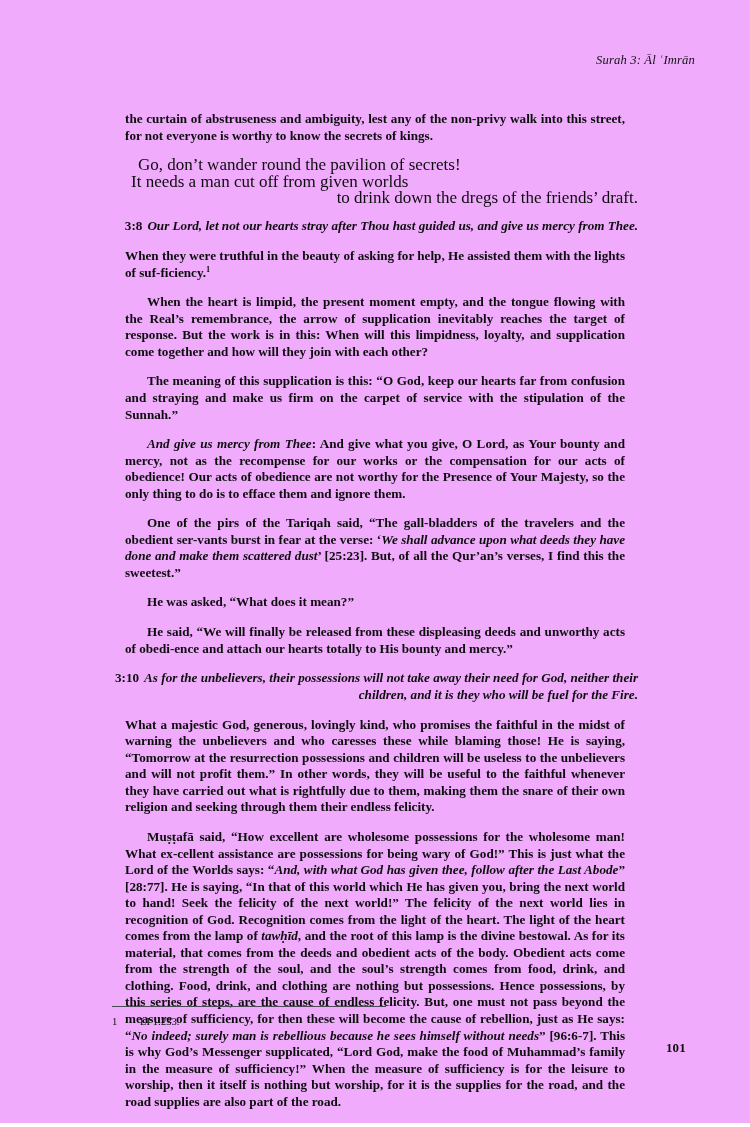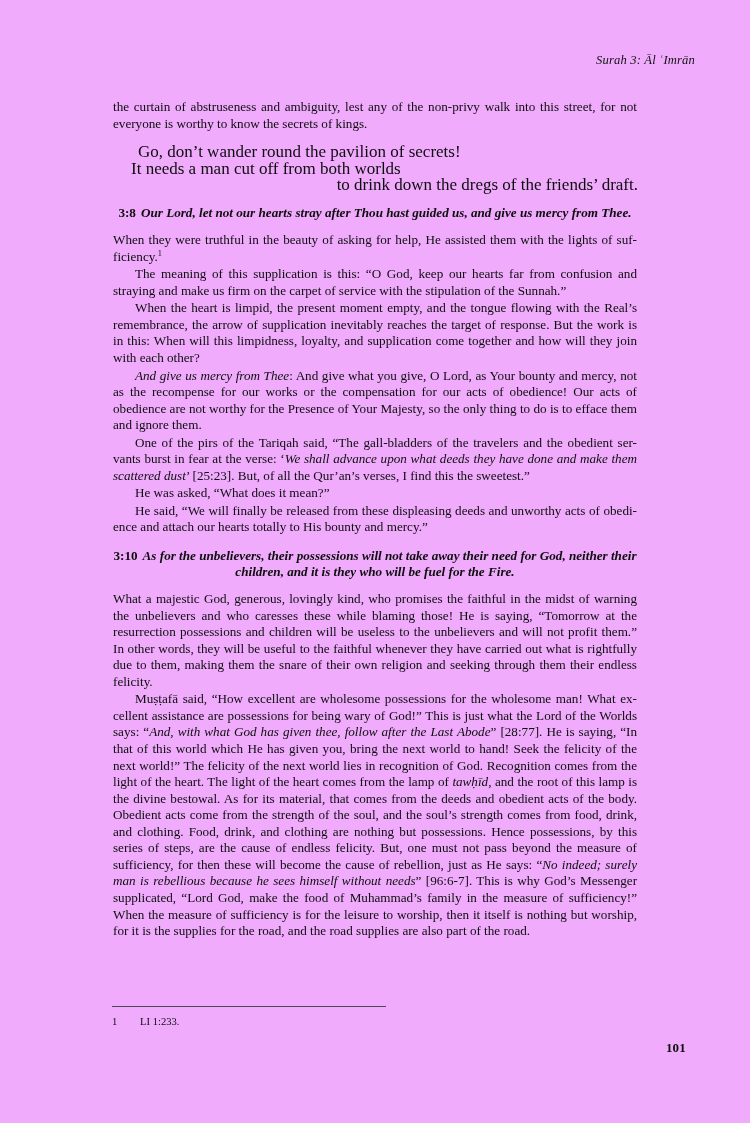--- a/index.html
+++ b/index.html
@@ -27,36 +27,37 @@
     color: #111;
     white-space: nowrap;
   }
   .content {
     position: absolute;
     left: 112px;
     top: 98px;
     width: 526px;
   }
   p {
-    margin: 1px;
+    margin: 13px;
     font-size: 13.15px;
     line-height: 16.55px;
     text-align: justify;
     text-justify: inter-word;
     hyphens: none;
+    font-weight: bold;
   }
   p.cont { text-indent: 0; }
   p.indent { text-indent: 22px; }
   .verse-head {
     margin: 11.5px 0 10px 0;
     font-size: 13.15px;
     line-height: 16.8px;
     font-weight: bold;
     font-style: italic;
-    text-align: center;
+    text-align: right;
   }
   .verse-head .num {
     font-style: normal;
     font-weight: bold;
     margin-right: 5px;
   }
   .poem {
     margin: 12px 0 11px 0;
     font-size: 17px;
     line-height: 16.6px;
@@ -106,33 +107,33 @@
 <div class="page">
 
   <div class="running-head">Surah 3: Āl ʿImrān</div>
 
   <div class="content">
 
     <p class="cont">the curtain of abstruseness and ambiguity, lest any of the non-privy walk into this street, for not everyone is worthy to know the secrets of kings.</p>
 
     <div class="poem">
       <div class="l1">Go, don’t wander round the pavilion of secrets!</div>
-      <div class="l3">It needs a man cut off from both worlds</div>
+      <div class="l3">It needs a man cut off from given worlds</div>
       <div class="l4">to drink down the dregs of the friends’ draft.</div>
     </div>
 
     <div class="verse-head">
       <span class="num">3:8</span><span>Our Lord, let not our hearts stray after Thou hast guided us, and give us mercy from Thee.</span>
     </div>
 
     <p class="cont"><span>When they were truthful in the beauty of asking for help, He assisted them with the lights of suf-ficiency.</span><sup>1</sup></p>
 
+    <p class="indent">When the heart is limpid, the present moment empty, and the tongue flowing with the Real’s remembrance, the arrow of supplication inevitably reaches the target of response.  But the work is in this:  When will this limpidness, loyalty, and supplication come together and how will they join with each other?</p>
+
     <p class="indent">The meaning of this supplication is this:  “O God, keep our hearts far from confusion and straying and make us firm on the carpet of service with the stipulation of the Sunnah.”</p>
-
-    <p class="indent">When the heart is limpid, the present moment empty, and the tongue flowing with the Real’s remembrance, the arrow of supplication inevitably reaches the target of response.  But the work is in this:  When will this limpidness, loyalty, and supplication come together and how will they join with each other?</p>
 
     <p class="indent"><i>And give us mercy from Thee</i><span>:  And give what you give, O Lord, as Your bounty and mercy, not as the recompense for our works or the compensation for our acts of obedience!  Our acts of obedience are not worthy for the Presence of Your Majesty, so the only thing to do is to efface them and ignore them.</span></p>
 
     <p class="indent"><span>One of the pirs of the Tariqah said, “The gall-bladders of the travelers and the obedient ser-vants burst in fear at the verse: ‘</span><i>We shall advance upon what deeds they have done and make them scattered dust</i><span>’ [25:23].  But, of all the Qur’an’s verses, I find this the sweetest.”</span></p>
 
     <p class="indent">He was asked, “What does it mean?”</p>
 
     <p class="indent">He said, “We will finally be released from these displeasing deeds and unworthy acts of obedi-ence and attach our hearts totally to His bounty and mercy.”</p>
 
     <div class="verse-head">

